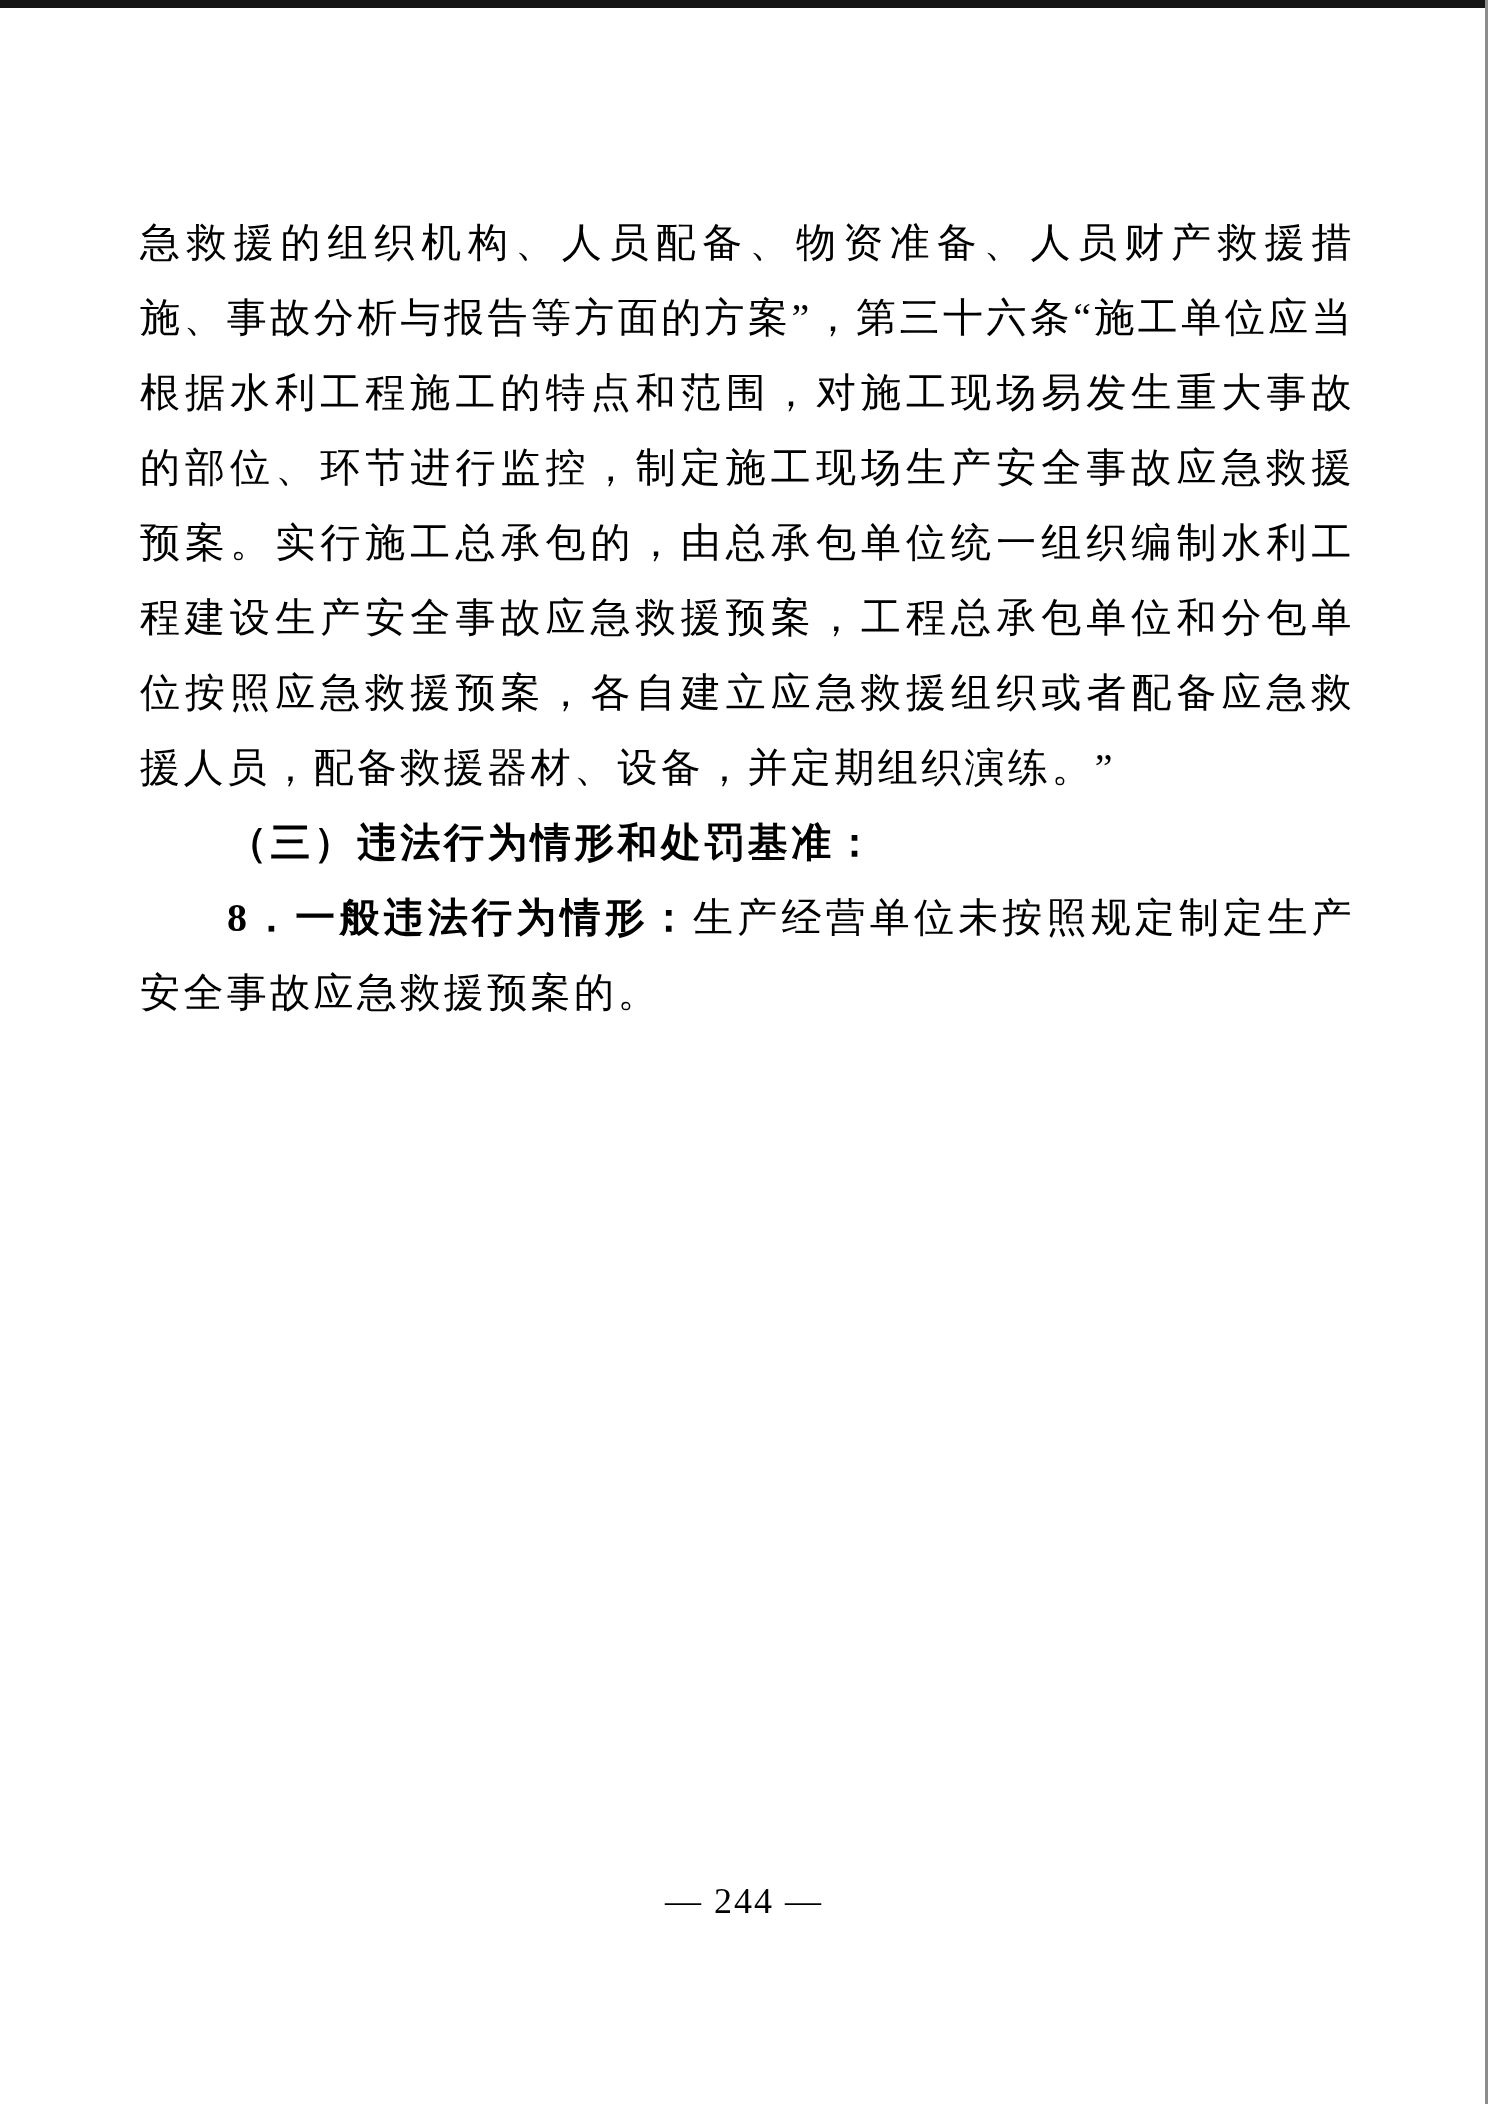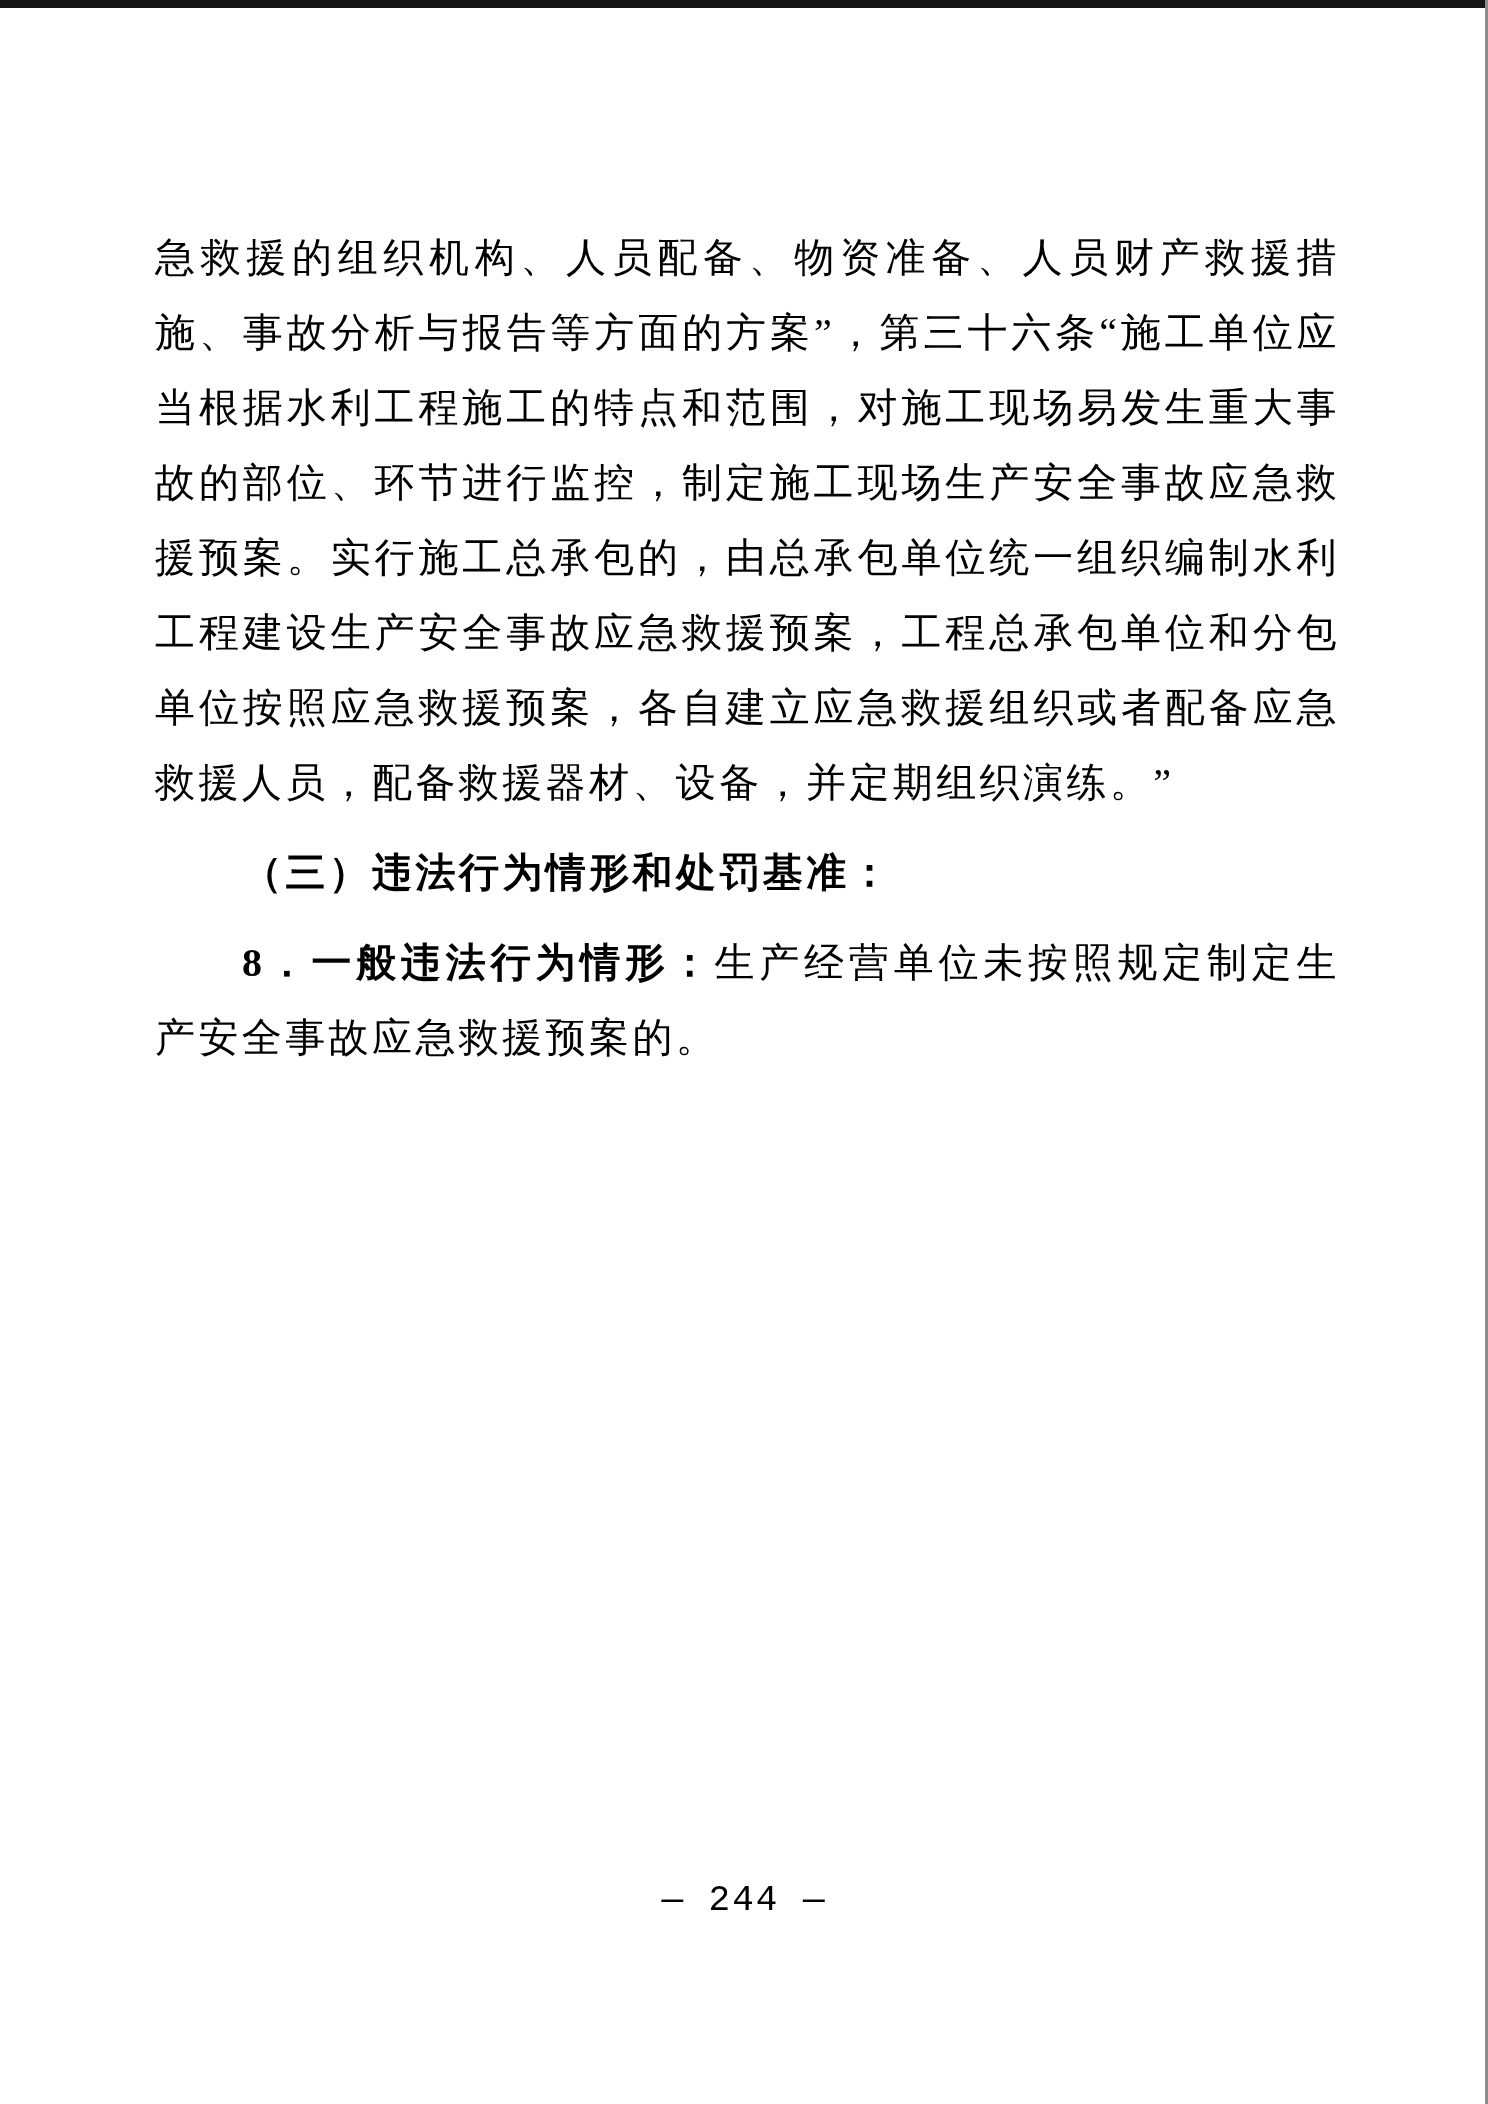--- a/index.html
+++ b/index.html
@@ -32,21 +32,21 @@
     height: 100%;
     background: #8c8c8c;
   }
   .content {
     position: absolute;
     left: 140px;
     top: 205px;
     width: 1215px;
   }
   .content p {
-    margin: 15px;
+    margin: 0;
     font-size: 40px;
     line-height: 75px;
     letter-spacing: 3.4px;
     text-align: justify;
     text-justify: inter-character;
     word-break: break-all;
   }
   .indent {
     text-indent: 87px;
   }
@@ -58,21 +58,21 @@
     font-weight: 700;
   }
   .page-footer {
     position: absolute;
     top: 1880px;
     left: 0;
     width: 100%;
     text-align: center;
     font-size: 36px;
     letter-spacing: 2px;
-    font-family: Liberation Mono, monospace;
+    font-family: Liberation Serif, serif;
   }
 </style>
 </head>
 <body>
 
 <div class="page">
   <div class="top-bar"></div>
   <div class="right-edge"></div>
 
   <main class="content">

